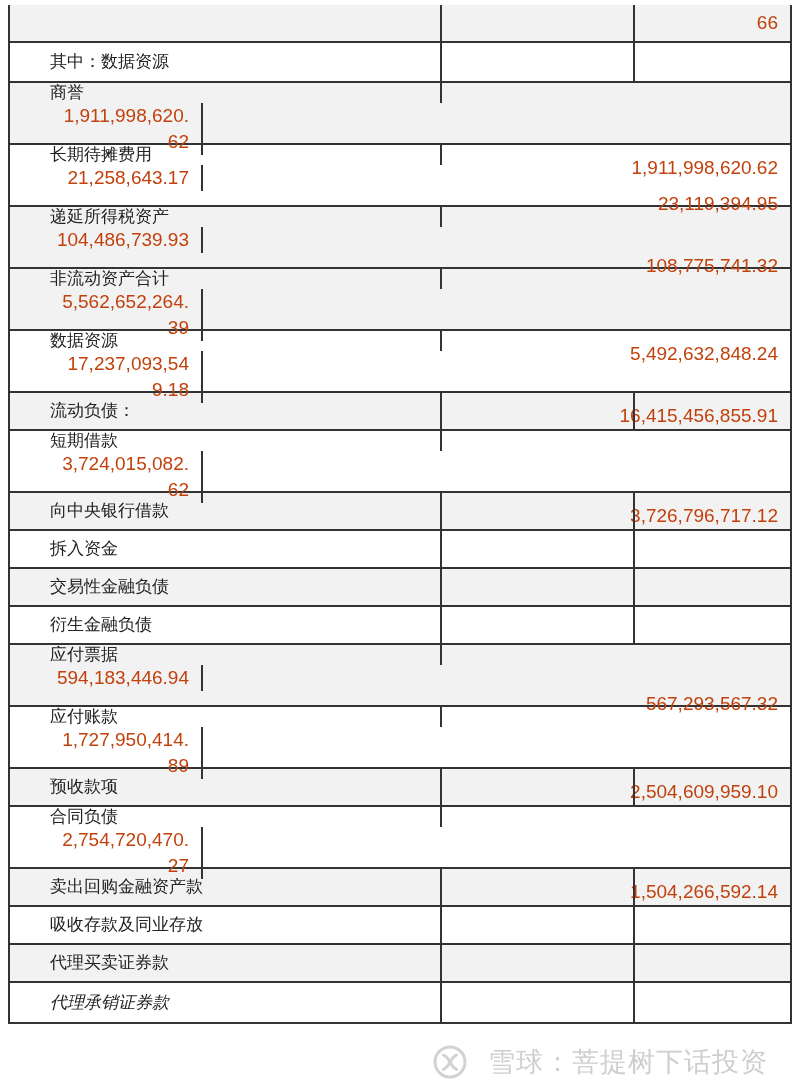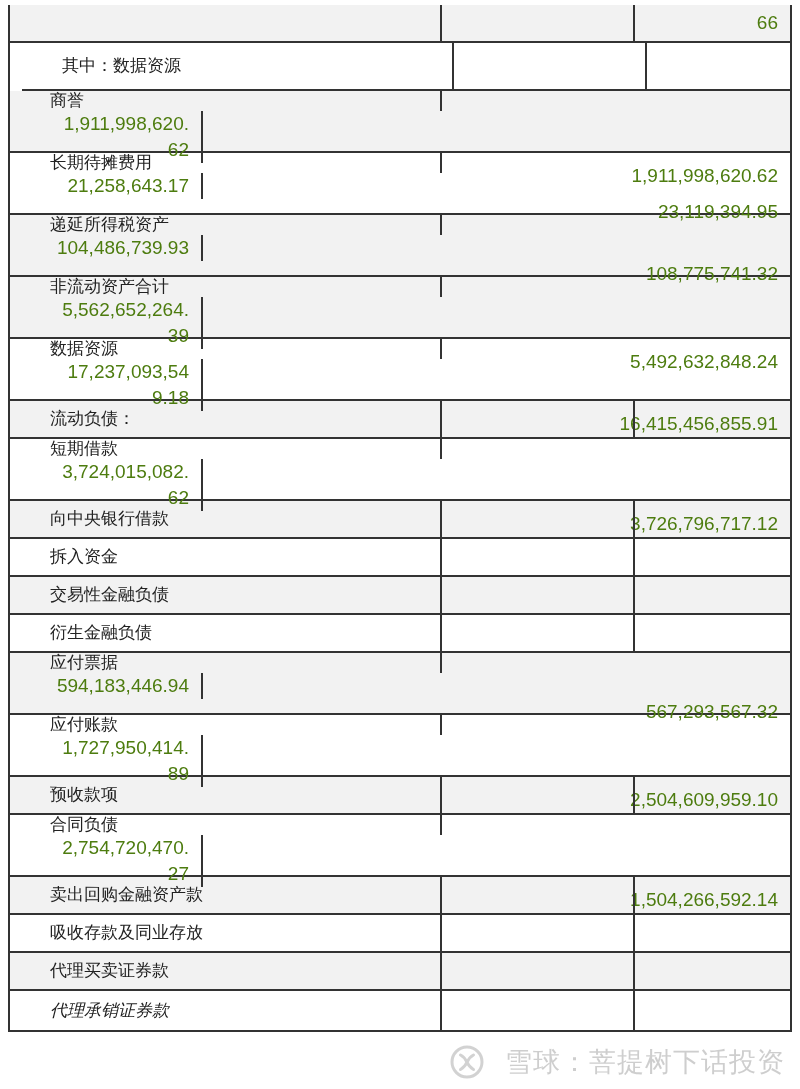--- a/index.html
+++ b/index.html
@@ -25,21 +25,21 @@
     border-right: 2px solid #333333;
     background: #ffffff;
   }
   .r {
     display: flex;
     border-bottom: 2px solid #333333;
     background: #ffffff;
   }
   .r.g { background: #f2f2f2; }
   .h38 { height: 38px; }
-  .h40 { height: 48px; margin-left: 12px; }
+  .h40 { height: 40px; }
   .h41 { height: 41px; font-style: italic; }
   .h62 { height: 62px; flex-direction: column; }
   .td {
     display: flex;
     align-items: center;
     height: 100%;
   }
   .lbl {
     width: 432px;
     border-right: 2px solid #333333;
@@ -59,25 +59,25 @@
   .n2 {
     flex: 1;
     padding: 0 12px 0 40px;
   }
   .num .v {
     width: 100%;
     text-align: right;
     font-size: 19px;
     line-height: 26px;
     word-break: break-all;
-    color: #4d7c0f;
+    color: #c2410c;
   }
   .watermark {
     position: absolute;
-    right: 15px;
+    right: 32px;
     bottom: 9px;
     display: flex;
     align-items: center;
     gap: 20px;
     z-index: 5;
     pointer-events: none;
   }
   .watermark .wm-text {
     font-size: 27px;
     letter-spacing: 1px;

